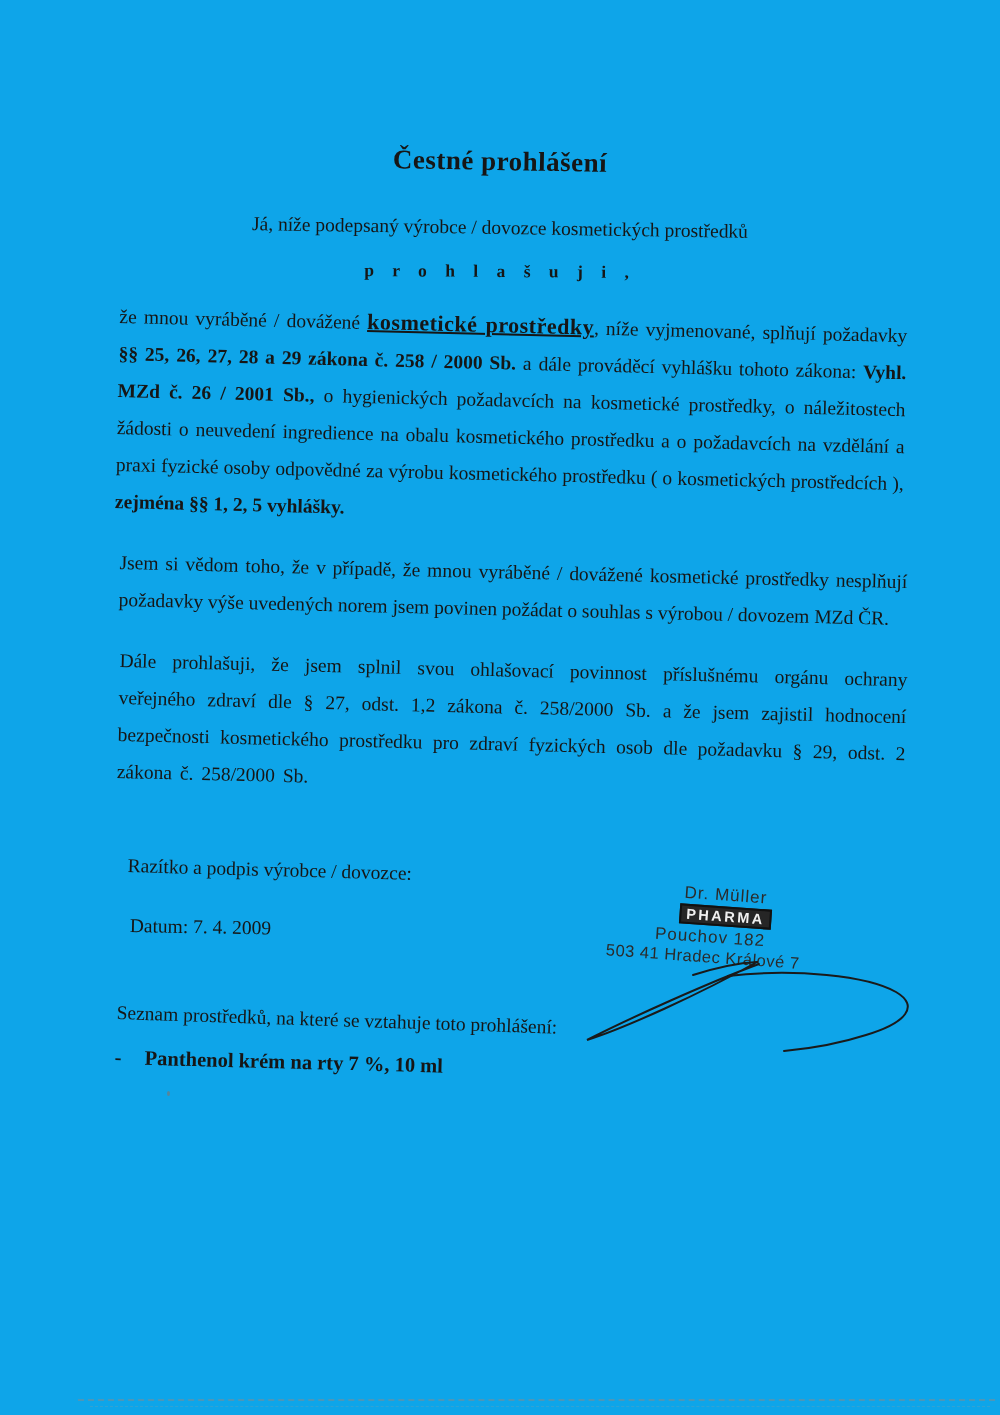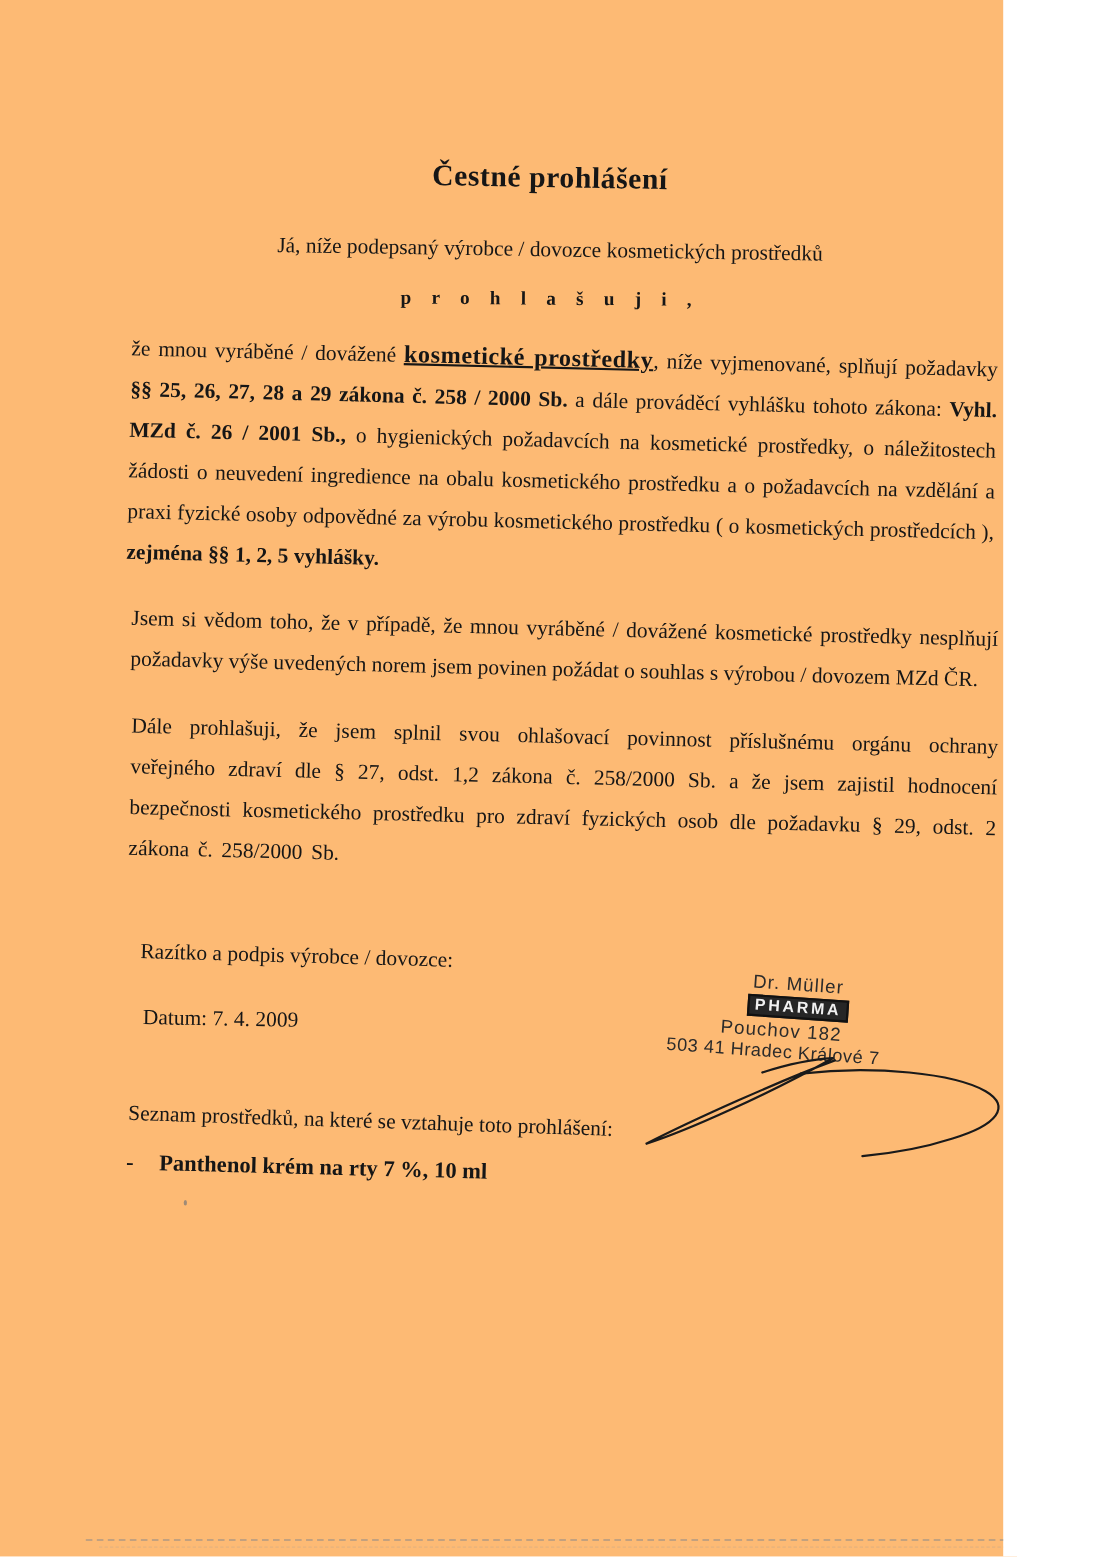--- a/index.html
+++ b/index.html
@@ -1,20 +1,20 @@
 <!DOCTYPE html>
 <html><head>
 <meta charset="utf-8">
 <style>
   html, body { margin: 0; padding: 0; background: #ffffff; }
   .page {
     position: relative;
-    width: 912px;
+    width: 1000px;
     height: 1415px;
-    background: #fdba74;
+    background: #0ea5e9;
     overflow: hidden;
     font-family: "Liberation Serif", serif;
     color: #161616;
   }
   .doc-title {
     position: absolute;
     top: 146px; left: 0; width: 1000px;
     text-align: center;
     font-size: 27px;
     font-weight: bold;

